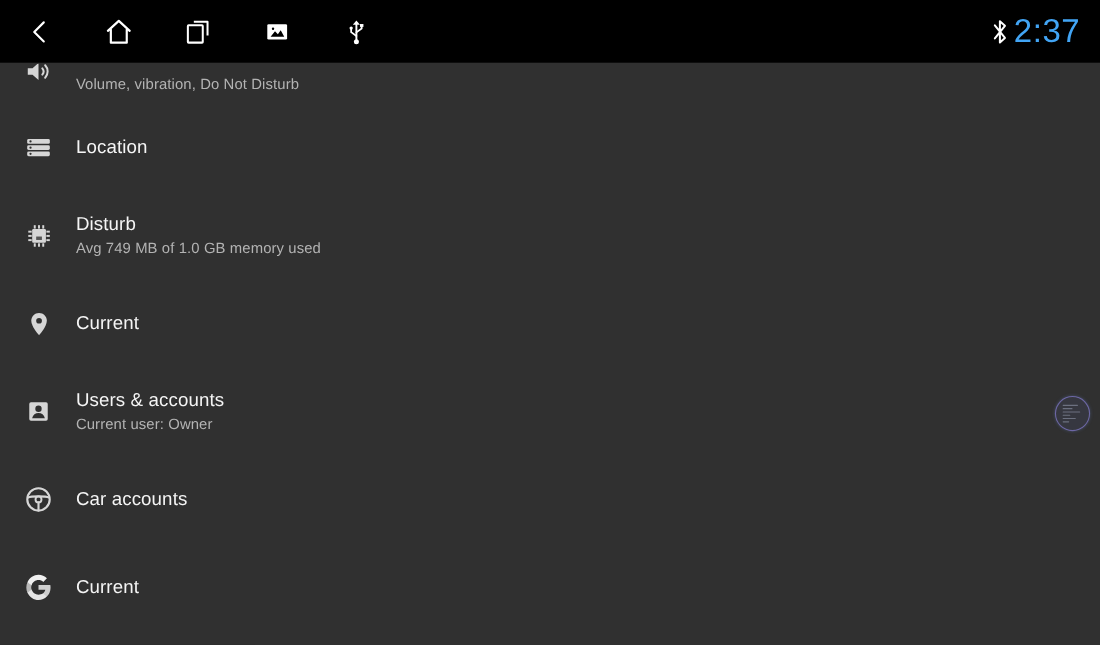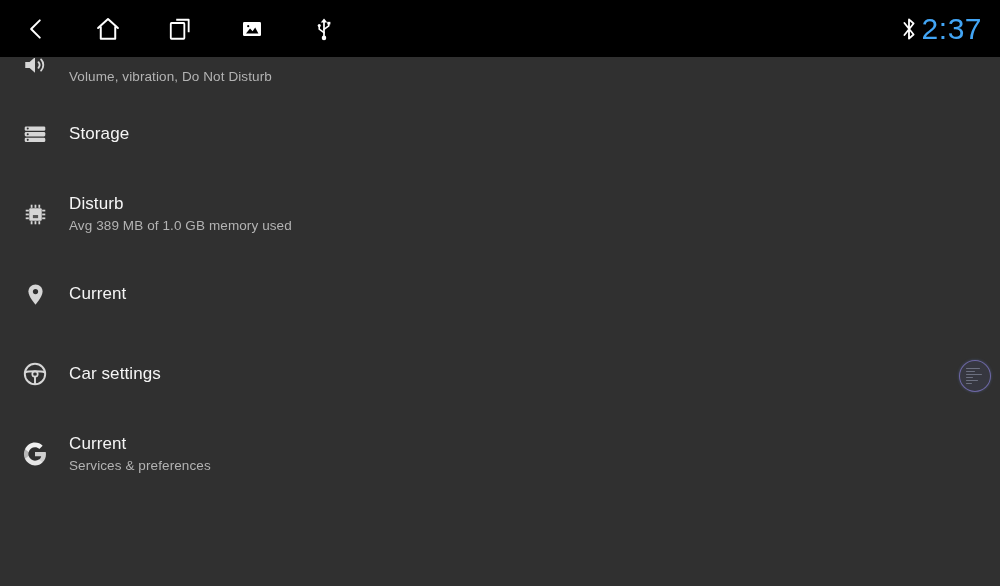--- a/index.html
+++ b/index.html
@@ -254,21 +254,21 @@
         <svg width="26" height="26" viewBox="0 0 24 24">
           <rect x="2.5" y="5.0" width="19" height="4.0" rx="1.2" fill="#d6d6d6"></rect>
           <rect x="2.5" y="10.2" width="19" height="4.0" rx="1.2" fill="#d6d6d6"></rect>
           <rect x="2.5" y="15.4" width="19" height="4.0" rx="1.2" fill="#d6d6d6"></rect>
           <circle cx="5.3" cy="7.0" r="0.95" fill="#303030"></circle>
           <circle cx="5.3" cy="12.2" r="0.95" fill="#303030"></circle>
           <circle cx="5.3" cy="17.4" r="0.95" fill="#303030"></circle>
         </svg>
       </div>
       <div class="row-text">
-        <div class="row-title">Storage</div>
+        <div class="row-title">Location</div>
       </div>
     </div>
 
     <div class="row">
       <div class="row-icon">
         <svg width="25" height="25" viewBox="0 0 24 24">
           <rect x="6" y="6" width="12" height="12" rx="1" fill="#d6d6d6"></rect>
           <rect x="9.5" y="12.5" width="5" height="3" fill="#555555"></rect>
           <g fill="#d6d6d6">
             <rect x="2.6" y="7.4" width="3.0" height="1.7"></rect>
@@ -281,63 +281,75 @@
             <rect x="11.1" y="2.6" width="1.7" height="3.0"></rect>
             <rect x="14.8" y="2.6" width="1.7" height="3.0"></rect>
             <rect x="7.4" y="18.4" width="1.7" height="3.0"></rect>
             <rect x="11.1" y="18.4" width="1.7" height="3.0"></rect>
             <rect x="14.8" y="18.4" width="1.7" height="3.0"></rect>
           </g>
         </svg>
       </div>
       <div class="row-text">
         <div class="row-title">Disturb</div>
-        <div class="row-sub">Avg 389 MB of 1.0 GB memory used</div>
+        <div class="row-sub">Avg 749 MB of 1.0 GB memory used</div>
       </div>
     </div>
 
     <div class="row">
       <div class="row-icon">
         <svg width="25" height="25" viewBox="0 0 24 24">
           <path d="M12 2.4 C8.2 2.4 5.2 5.4 5.2 9.2 C5.2 14.3 12 21.8 12 21.8 C12 21.8 18.8 14.3 18.8 9.2 C18.8 5.4 15.8 2.4 12 2.4 Z" fill="#d6d6d6"></path>
           <circle cx="12" cy="9.2" r="2.5" fill="#303030"></circle>
         </svg>
       </div>
       <div class="row-text">
         <div class="row-title">Current</div>
       </div>
     </div>
 
+    <div class="row">
+      <div class="row-icon">
+        <svg width="24" height="24" viewBox="0 0 24 24">
+          <rect x="3.6" y="3.6" width="16.8" height="16.8" rx="1.6" fill="#d6d6d6"></rect>
+          <circle cx="12" cy="9.6" r="2.9" fill="#303030"></circle>
+          <path d="M6.2 18.2 C6.9 14.9 9.2 13.4 12 13.4 C14.8 13.4 17.1 14.9 17.8 18.2 Z" fill="#303030"></path>
+        </svg>
+      </div>
+      <div class="row-text">
+        <div class="row-title">Users &amp; accounts</div>
+        <div class="row-sub">Current user: Owner</div>
+      </div>
+    </div>
 
     <div class="row">
       <div class="row-icon">
         <svg width="26" height="26" viewBox="0 0 24 24">
           <circle cx="12" cy="12" r="9.4" fill="none" stroke="#d6d6d6" stroke-width="1.8"></circle>
           <circle cx="12" cy="12" r="2.5" fill="none" stroke="#d6d6d6" stroke-width="1.6"></circle>
           <path d="M3.2 10.4 C6 9.2 18 9.2 20.8 10.4" fill="none" stroke="#d6d6d6" stroke-width="1.8" stroke-linecap="round"></path>
           <path d="M12 14.5 V21.3" fill="none" stroke="#d6d6d6" stroke-width="1.8" stroke-linecap="round"></path>
         </svg>
       </div>
       <div class="row-text">
-        <div class="row-title">Car settings</div>
+        <div class="row-title">Car accounts</div>
       </div>
     </div>
 
     <div class="row">
       <div class="row-icon">
         <svg width="28" height="28" viewBox="0 0 24 24">
           <path d="M21.4 12.2 C21.4 11.5 21.34 10.85 21.2 10.2 H12 V13.9 H17.3 C17.08 15.1 16.4 16.1 15.38 16.78 V19.1 H18.5 C20.3 17.4 21.4 15.05 21.4 12.2 Z" fill="#cfcfcf"></path>
           <path d="M12 21.8 C14.6 21.8 16.8 20.94 18.5 19.1 L15.38 16.78 C14.52 17.36 13.4 17.7 12 17.7 C9.5 17.7 7.38 16.0 6.62 13.72 H3.4 V16.1 C5.08 19.5 8.3 21.8 12 21.8 Z" fill="#e6e6e6"></path>
           <path d="M6.62 13.72 C6.42 13.14 6.32 12.58 6.32 12.0 C6.32 11.42 6.43 10.86 6.62 10.28 V7.9 H3.4 C2.8 9.16 2.5 10.54 2.5 12.0 C2.5 13.46 2.8 14.84 3.4 16.1 Z" fill="#b8b8b8"></path>
           <path d="M12 6.3 C13.44 6.3 14.72 6.8 15.72 7.76 L18.56 4.92 C16.8 3.28 14.6 2.2 12 2.2 C8.3 2.2 5.08 4.5 3.4 7.9 L6.62 10.28 C7.38 8.0 9.5 6.3 12 6.3 Z" fill="#f0f0f0"></path>
         </svg>
       </div>
       <div class="row-text">
         <div class="row-title">Current</div>
-        <div class="row-sub">Services &amp; preferences</div>
       </div>
     </div>
 
     <div class="row">
       
       
     </div>
 
   </div>
 

